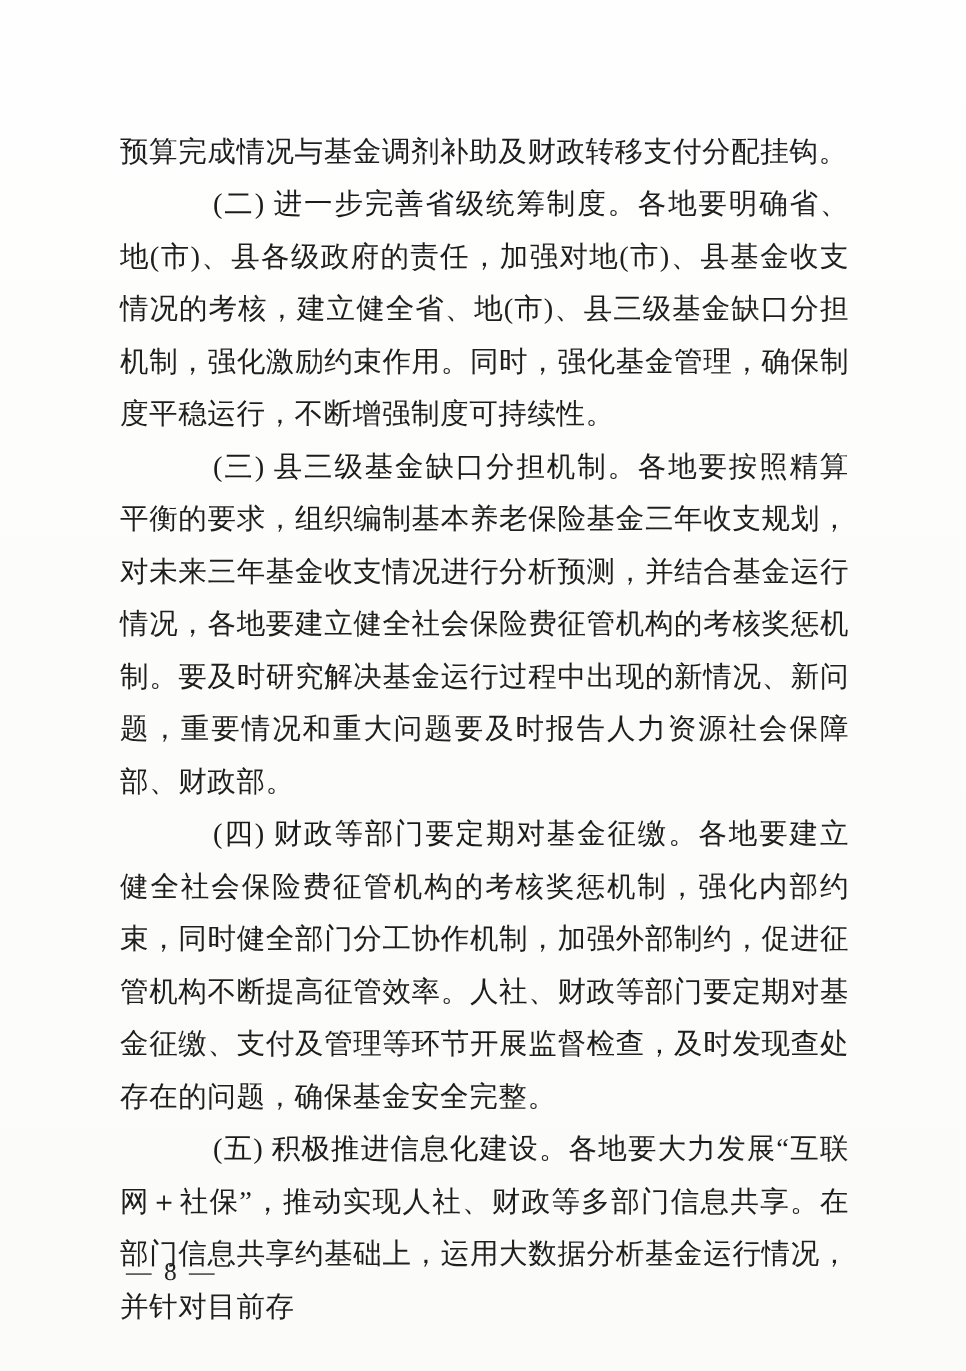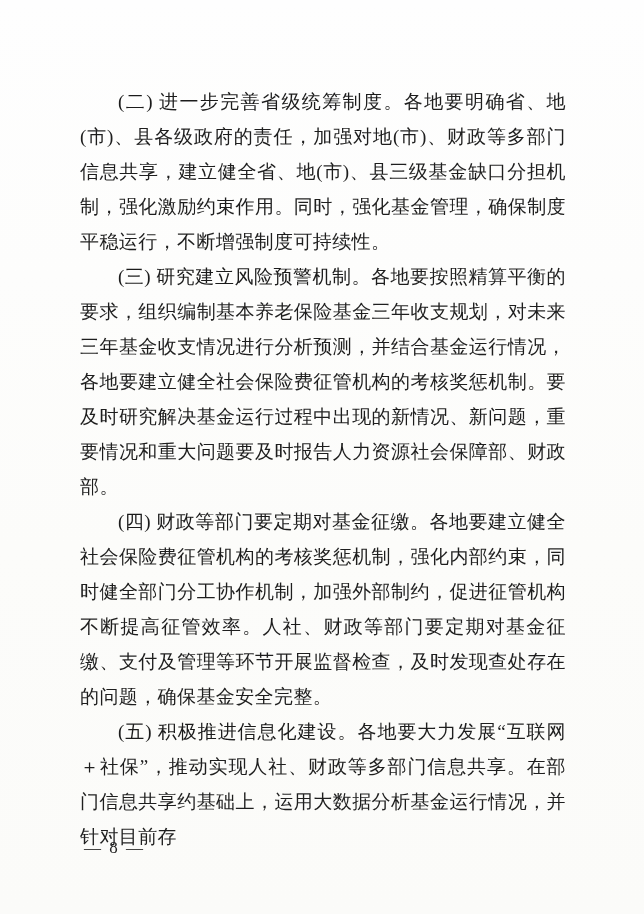--- a/index.html
+++ b/index.html
@@ -37,44 +37,48 @@
     text-justify: inter-character;
     letter-spacing: 0.4px;
     word-break: break-all;
   }
   .text-block p.indent {
     text-indent: 2em;
   }
   .lead {
     
     color: #1b1b1b;
+    margin-left: 24px;
   }
   .page-footer {
     position: absolute;
     left: 84px;
     top: 838px;
     font-size: 17px;
     letter-spacing: 2px;
     color: #222;
   }
 </style>
 </head>
 <body>
 
 <div class="page">
 
   <div class="text-block">
 
-
-    <p class="indent">
-      <span class="lead">(二) 进一步完善省级统筹制度。</span><span>各地要明确省、地(市)、县各级政府的责任，加强对地(市)、财政等多部门信息共享，建立健全省、地(市)、县三级基金缺口分担机制，强化激励约束作用。同时，强化基金管理，确保制度平稳运行，不断增强制度可持续性。</span>
+    <p>
+      <span>预算完成情况与基金调剂补助及财政转移支付分配挂钩。</span>
     </p>
 
     <p class="indent">
-      <span class="lead">(三) 研究建立风险预警机制。</span><span>各地要按照精算平衡的要求，组织编制基本养老保险基金三年收支规划，对未来三年基金收支情况进行分析预测，并结合基金运行情况，各地要建立健全社会保险费征管机构的考核奖惩机制。要及时研究解决基金运行过程中出现的新情况、新问题，重要情况和重大问题要及时报告人力资源社会保障部、财政部。</span>
+      <span class="lead">(二) 进一步完善省级统筹制度。</span><span>各地要明确省、地(市)、县各级政府的责任，加强对地(市)、县基金收支情况的考核，建立健全省、地(市)、县三级基金缺口分担机制，强化激励约束作用。同时，强化基金管理，确保制度平稳运行，不断增强制度可持续性。</span>
+    </p>
+
+    <p class="indent">
+      <span class="lead">(三) 县三级基金缺口分担机制。</span><span>各地要按照精算平衡的要求，组织编制基本养老保险基金三年收支规划，对未来三年基金收支情况进行分析预测，并结合基金运行情况，各地要建立健全社会保险费征管机构的考核奖惩机制。要及时研究解决基金运行过程中出现的新情况、新问题，重要情况和重大问题要及时报告人力资源社会保障部、财政部。</span>
     </p>
 
     <p class="indent">
       <span class="lead">(四) 财政等部门要定期对基金征缴。</span><span>各地要建立健全社会保险费征管机构的考核奖惩机制，强化内部约束，同时健全部门分工协作机制，加强外部制约，促进征管机构不断提高征管效率。人社、财政等部门要定期对基金征缴、支付及管理等环节开展监督检查，及时发现查处存在的问题，确保基金安全完整。</span>
     </p>
 
     <p class="indent">
       <span class="lead">(五) 积极推进信息化建设。</span><span>各地要大力发展“互联网＋社保”，推动实现人社、财政等多部门信息共享。在部门信息共享约基础上，运用大数据分析基金运行情况，并针对目前存</span>
     </p>
 

